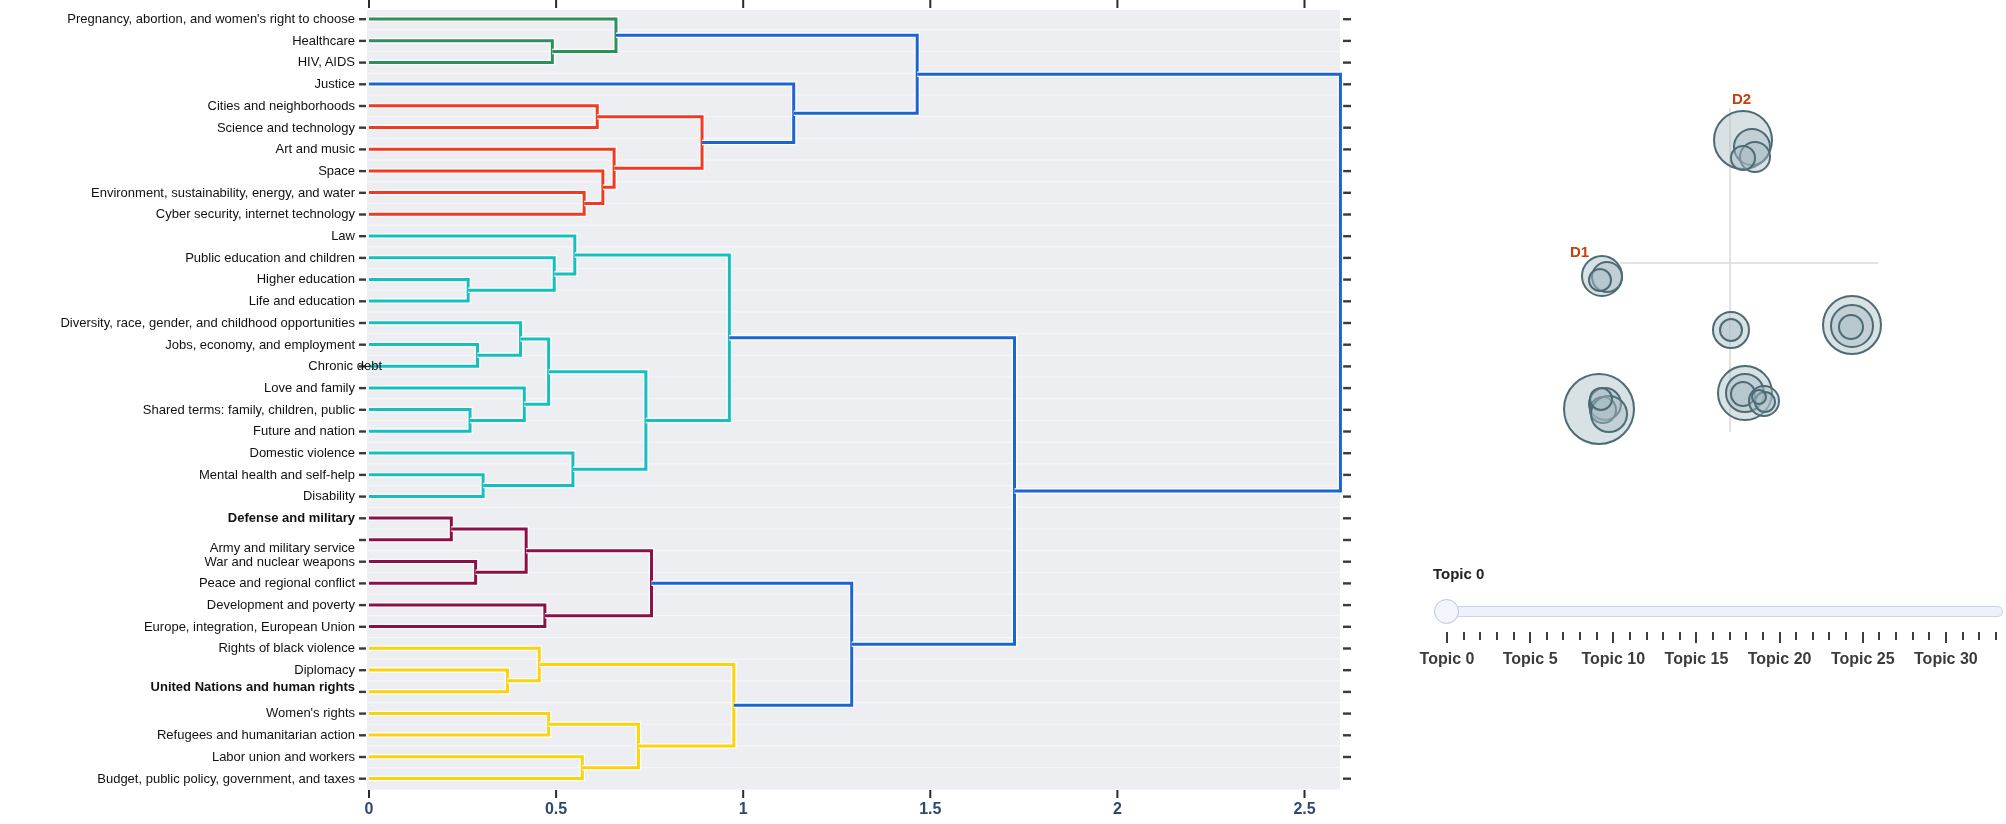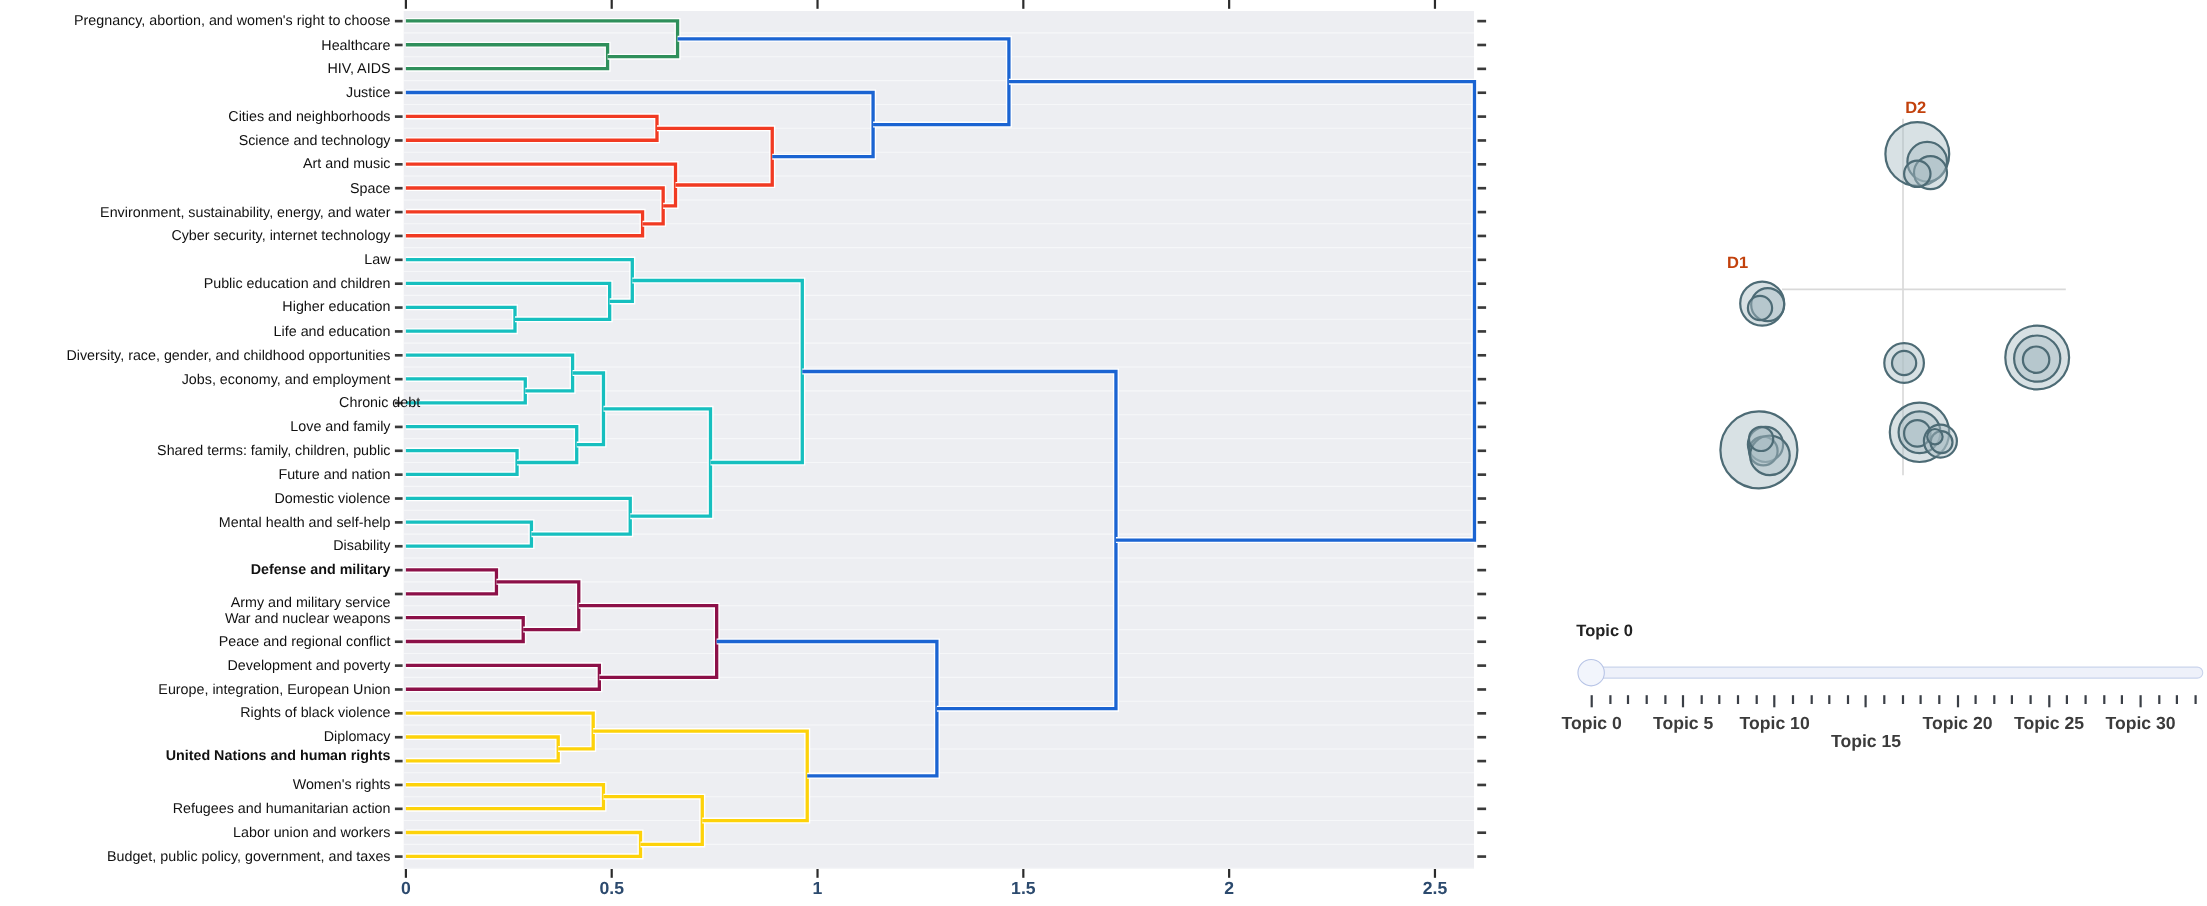--- a/index.html
+++ b/index.html
@@ -284,21 +284,21 @@
     </div>
   <div id="x-axis-labels">
       <div class="x-tick-label" style="left: 329px; top: 800px;">0</div>
       <div class="x-tick-label" style="left: 516.1px; top: 800px;">0.5</div>
       <div class="x-tick-label" style="left: 703.2px; top: 800px;">1</div>
       <div class="x-tick-label" style="left: 890.3px; top: 800px;">1.5</div>
       <div class="x-tick-label" style="left: 1077.4px; top: 800px;">2</div>
       <div class="x-tick-label" style="left: 1264.5px; top: 800px;">2.5</div>
     </div>
 
-  <div class="axis-letter" id="d1-label" style="left:1570px;top:231px;">D1</div>
+  <div class="axis-letter" id="d1-label" style="left:1570px;top:243px;">D1</div>
   <div class="axis-letter" id="d2-label" style="left:1732px;top:90px;">D2</div>
 
   <div id="slider-value">Topic 0</div>
   <div id="slider-track"></div>
   <div id="slider-handle"></div>
   <div id="slider-ticks">
       <div class="s-tick" style="left: 1446px; top: 632px; height: 11px;"></div>
       <div class="s-tick" style="left: 1462.63px; top: 632px; height: 8px;"></div>
       <div class="s-tick" style="left: 1479.26px; top: 632px; height: 8px;"></div>
       <div class="s-tick" style="left: 1495.89px; top: 632px; height: 8px;"></div>
@@ -330,18 +330,18 @@
       <div class="s-tick" style="left: 1928.27px; top: 632px; height: 8px;"></div>
       <div class="s-tick" style="left: 1944.9px; top: 632px; height: 11px;"></div>
       <div class="s-tick" style="left: 1961.53px; top: 632px; height: 8px;"></div>
       <div class="s-tick" style="left: 1978.16px; top: 632px; height: 8px;"></div>
       <div class="s-tick" style="left: 1994.79px; top: 632px; height: 8px;"></div>
     </div>
   <div id="slider-labels">
       <div class="s-label" style="left: 1401px;">Topic 0</div>
       <div class="s-label" style="left: 1484.15px;">Topic 5</div>
       <div class="s-label" style="left: 1567.3px;">Topic 10</div>
-      <div class="s-label" style="left: 1650.45px; margin-top: 16px;">Topic 15</div>
+      <div class="s-label" style="left: 1650.45px;">Topic 15</div>
       <div class="s-label" style="left: 1733.6px;">Topic 20</div>
       <div class="s-label" style="left: 1816.75px;">Topic 25</div>
       <div class="s-label" style="left: 1899.9px;">Topic 30</div>
     </div>
 </div>
 
 </body></html>

